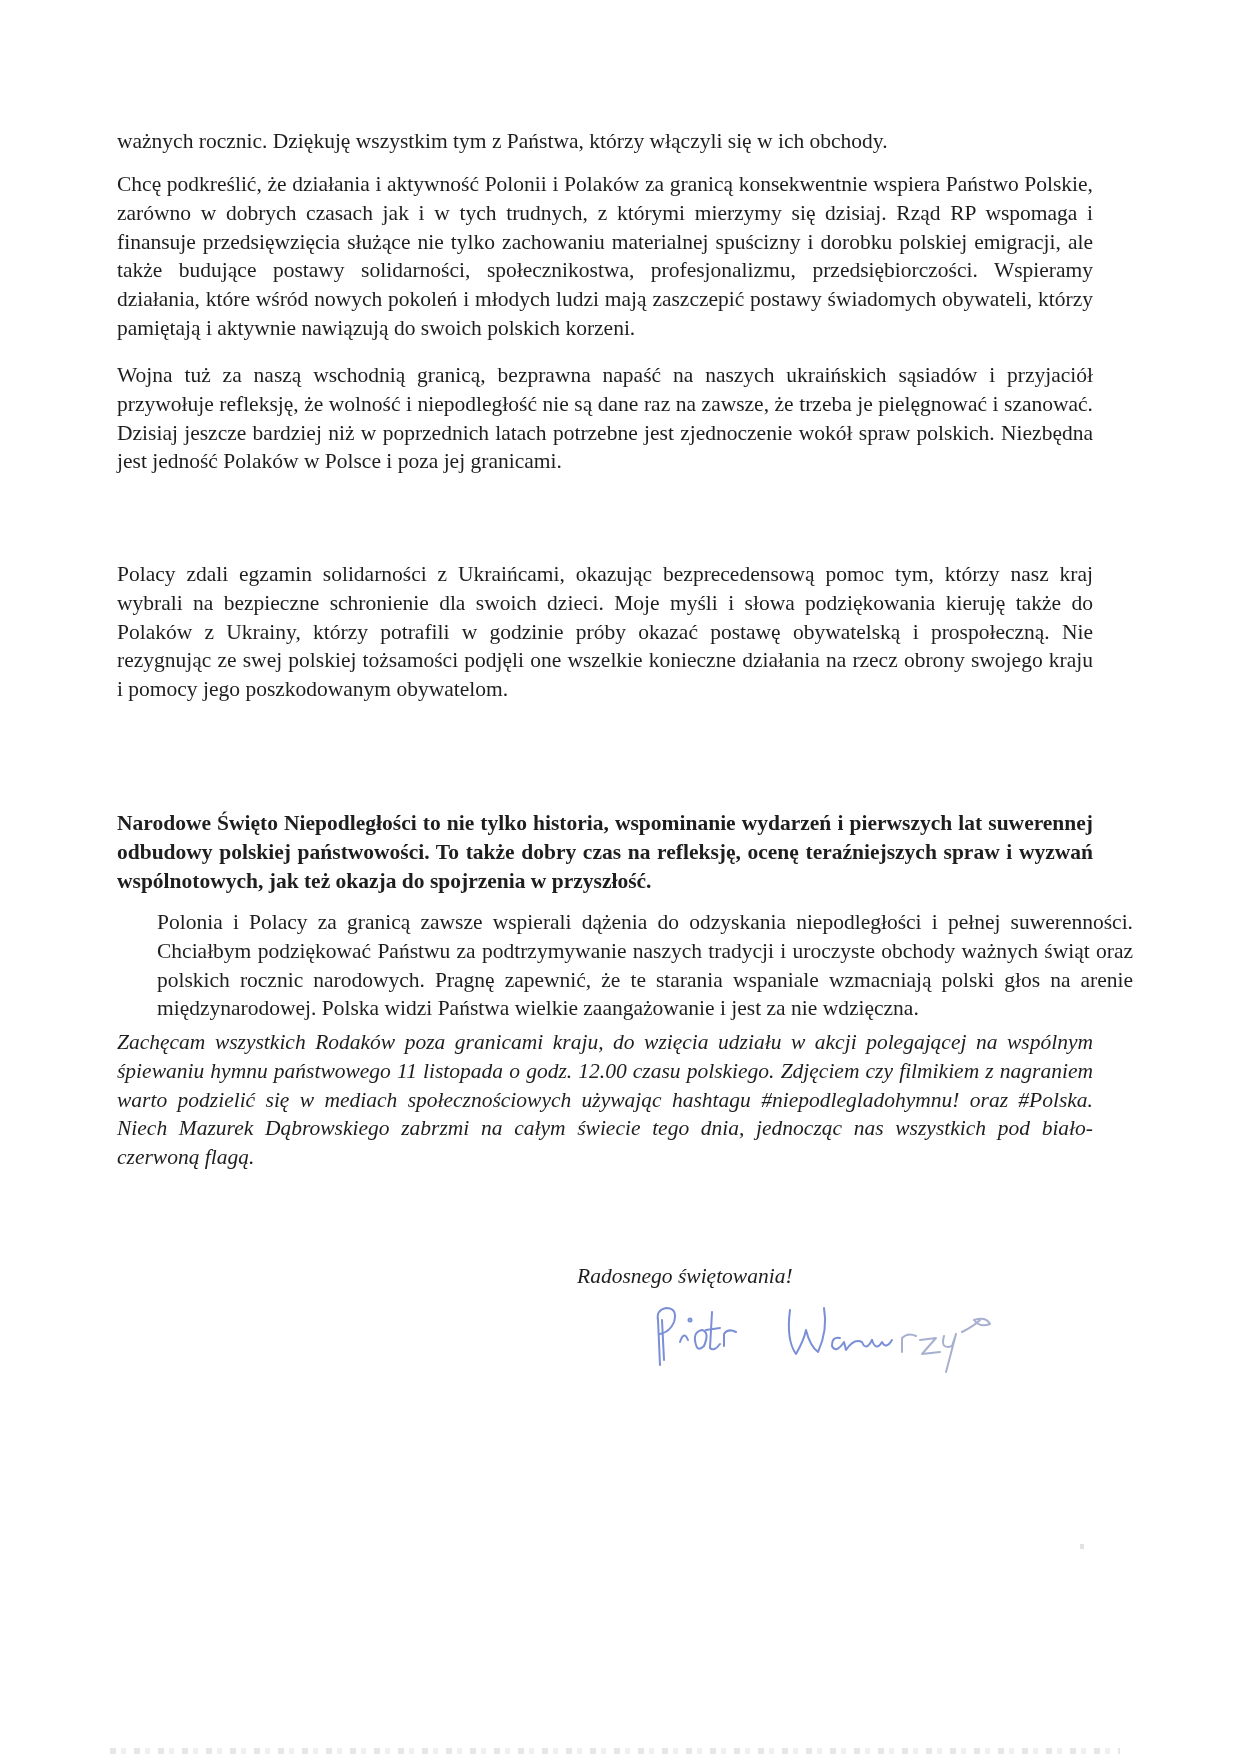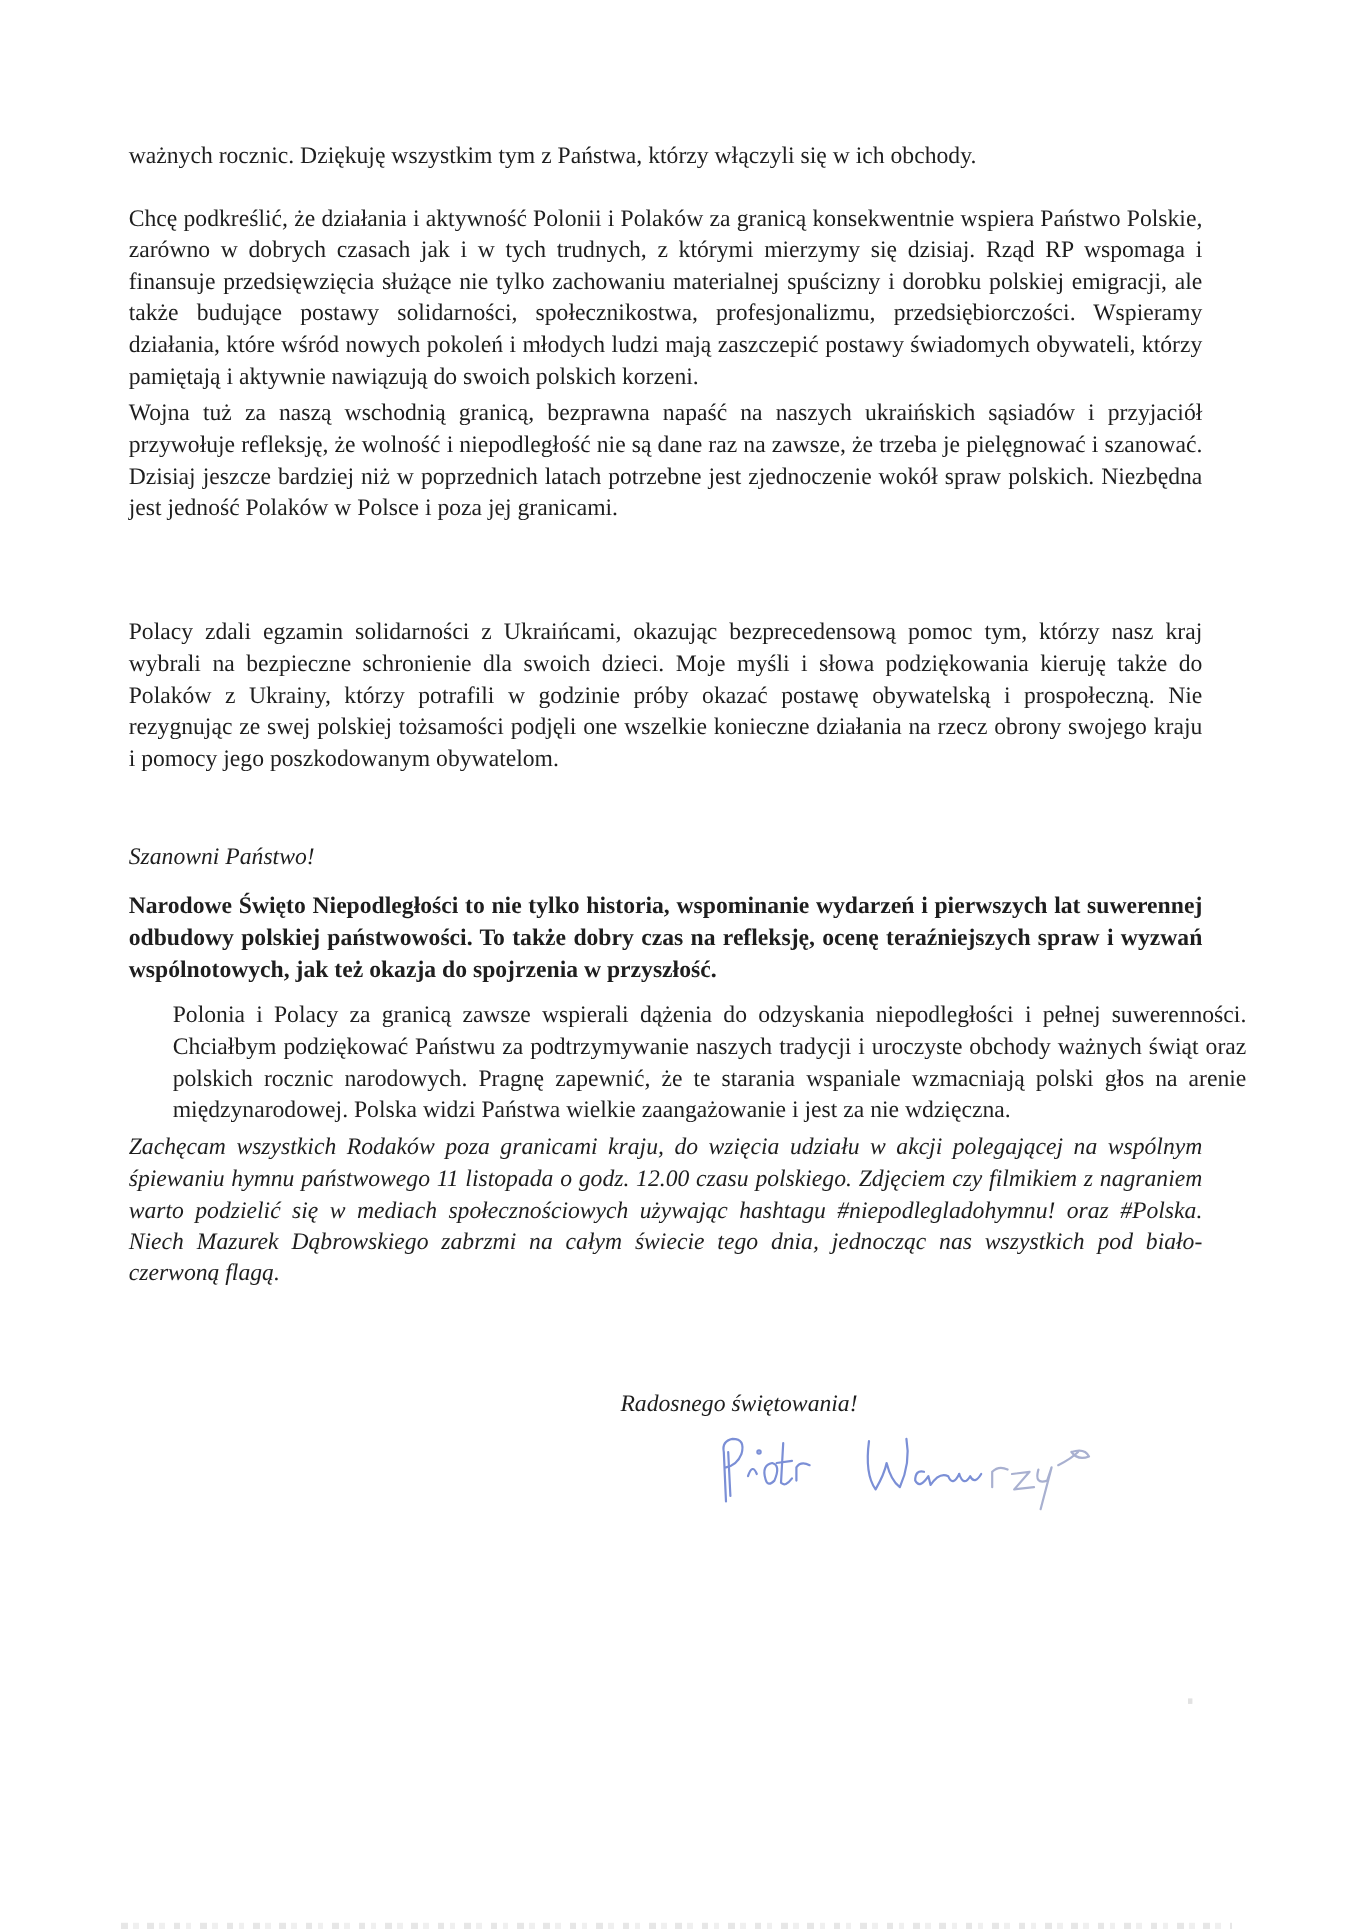--- a/index.html
+++ b/index.html
@@ -12,21 +12,21 @@
   }
   .text-block {
     position: absolute; left: 117px; width: 976px;
     font-size: 21.5px; line-height: 28.8px;
     text-align: justify; hyphens: none;
     letter-spacing: 0px;
   }
   .text-block p { margin: 0; }
   .italic { font-style: italic; }
   .closing {
-    position: absolute; left: 564px; top: 1262px;
+    position: absolute; left: 577px; top: 1262px;
     font-size: 21.5px; font-style: italic; line-height: 28.8px;
   }
   .signature {
     position: absolute; left: 640px; top: 1290px; width: 400px; height: 90px;
   }
   .bottom-cut {
     position: absolute; left: 110px; top: 1748px; width: 1010px; height: 6px;
     background: repeating-linear-gradient(90deg, #d7d7d7 0 6px, transparent 6px 11px, #e6e6e6 11px 16px, transparent 16px 24px);
     opacity: 0.6;
   }
@@ -34,35 +34,32 @@
 </style>
 </head>
 <body>
 
 <div class="page">
 
   <div class="text-block" style="top:127px;">
     <p style="text-align:left;">ważnych rocznic. Dziękuję wszystkim tym z Państwa, którzy włączyli się w ich obchody.</p>
   </div>
 
-  <div class="text-block" style="top:184px;">
+  <div class="text-block" style="top:170px;">
     <p>Chcę podkreślić, że działania i aktywność Polonii i Polaków za granicą konsekwentnie wspiera Państwo Polskie, zarówno w dobrych czasach jak i w tych trudnych, z którymi mierzymy się dzisiaj. Rząd RP wspomaga i finansuje przedsięwzięcia służące nie tylko zachowaniu materialnej spuścizny i dorobku polskiej emigracji, ale także budujące postawy solidarności, społecznikostwa, profesjonalizmu, przedsiębiorczości. Wspieramy działania, które wśród nowych pokoleń i młodych ludzi mają zaszczepić postawy świadomych obywateli, którzy pamiętają i aktywnie nawiązują do swoich polskich korzeni.</p>
   </div>
 
   <div class="text-block" style="top:361px;">
     <p>Wojna tuż za naszą wschodnią granicą, bezprawna napaść na naszych ukraińskich sąsiadów i przyjaciół przywołuje refleksję, że wolność i niepodległość nie są dane raz na zawsze, że trzeba je pielęgnować i szanować. Dzisiaj jeszcze bardziej niż w poprzednich latach potrzebne jest zjednoczenie wokół spraw polskich. Niezbędna jest jedność Polaków w Polsce i poza jej granicami.</p>
   </div>
 
   <div class="text-block" style="top:560px;">
     <p>Polacy zdali egzamin solidarności z Ukraińcami, okazując bezprecedensową pomoc tym, którzy nasz kraj wybrali na bezpieczne schronienie dla swoich dzieci. Moje myśli i słowa podziękowania kieruję także do Polaków z Ukrainy, którzy potrafili w godzinie próby okazać postawę obywatelską i prospołeczną. Nie rezygnując ze swej polskiej tożsamości podjęli one wszelkie konieczne działania na rzecz obrony swojego kraju i pomocy jego poszkodowanym obywatelom.</p>
   </div>
 
-  <div class="text-block italic" style="top:764px;">
-    <p>Szanowni Państwo!</p>
-  </div>
 
   <div class="text-block" style="top:809px;font-weight:bold;">
     <p>Narodowe Święto Niepodległości to nie tylko historia, wspominanie wydarzeń i pierwszych lat suwerennej odbudowy polskiej państwowości. To także dobry czas na refleksję, ocenę teraźniejszych spraw i wyzwań wspólnotowych, jak też okazja do spojrzenia w przyszłość.</p>
   </div>
 
   <div class="text-block" style="top:908px;margin-left:40px;">
     <p>Polonia i Polacy za granicą zawsze wspierali dążenia do odzyskania niepodległości i pełnej suwerenności. Chciałbym podziękować Państwu za podtrzymywanie naszych tradycji i uroczyste obchody ważnych świąt oraz polskich rocznic narodowych. Pragnę zapewnić, że te starania wspaniale wzmacniają polski głos na arenie międzynarodowej. Polska widzi Państwa wielkie zaangażowanie i jest za nie wdzięczna.</p>
   </div>
 
   <div class="text-block" style="top:1028px;font-style:italic;">

